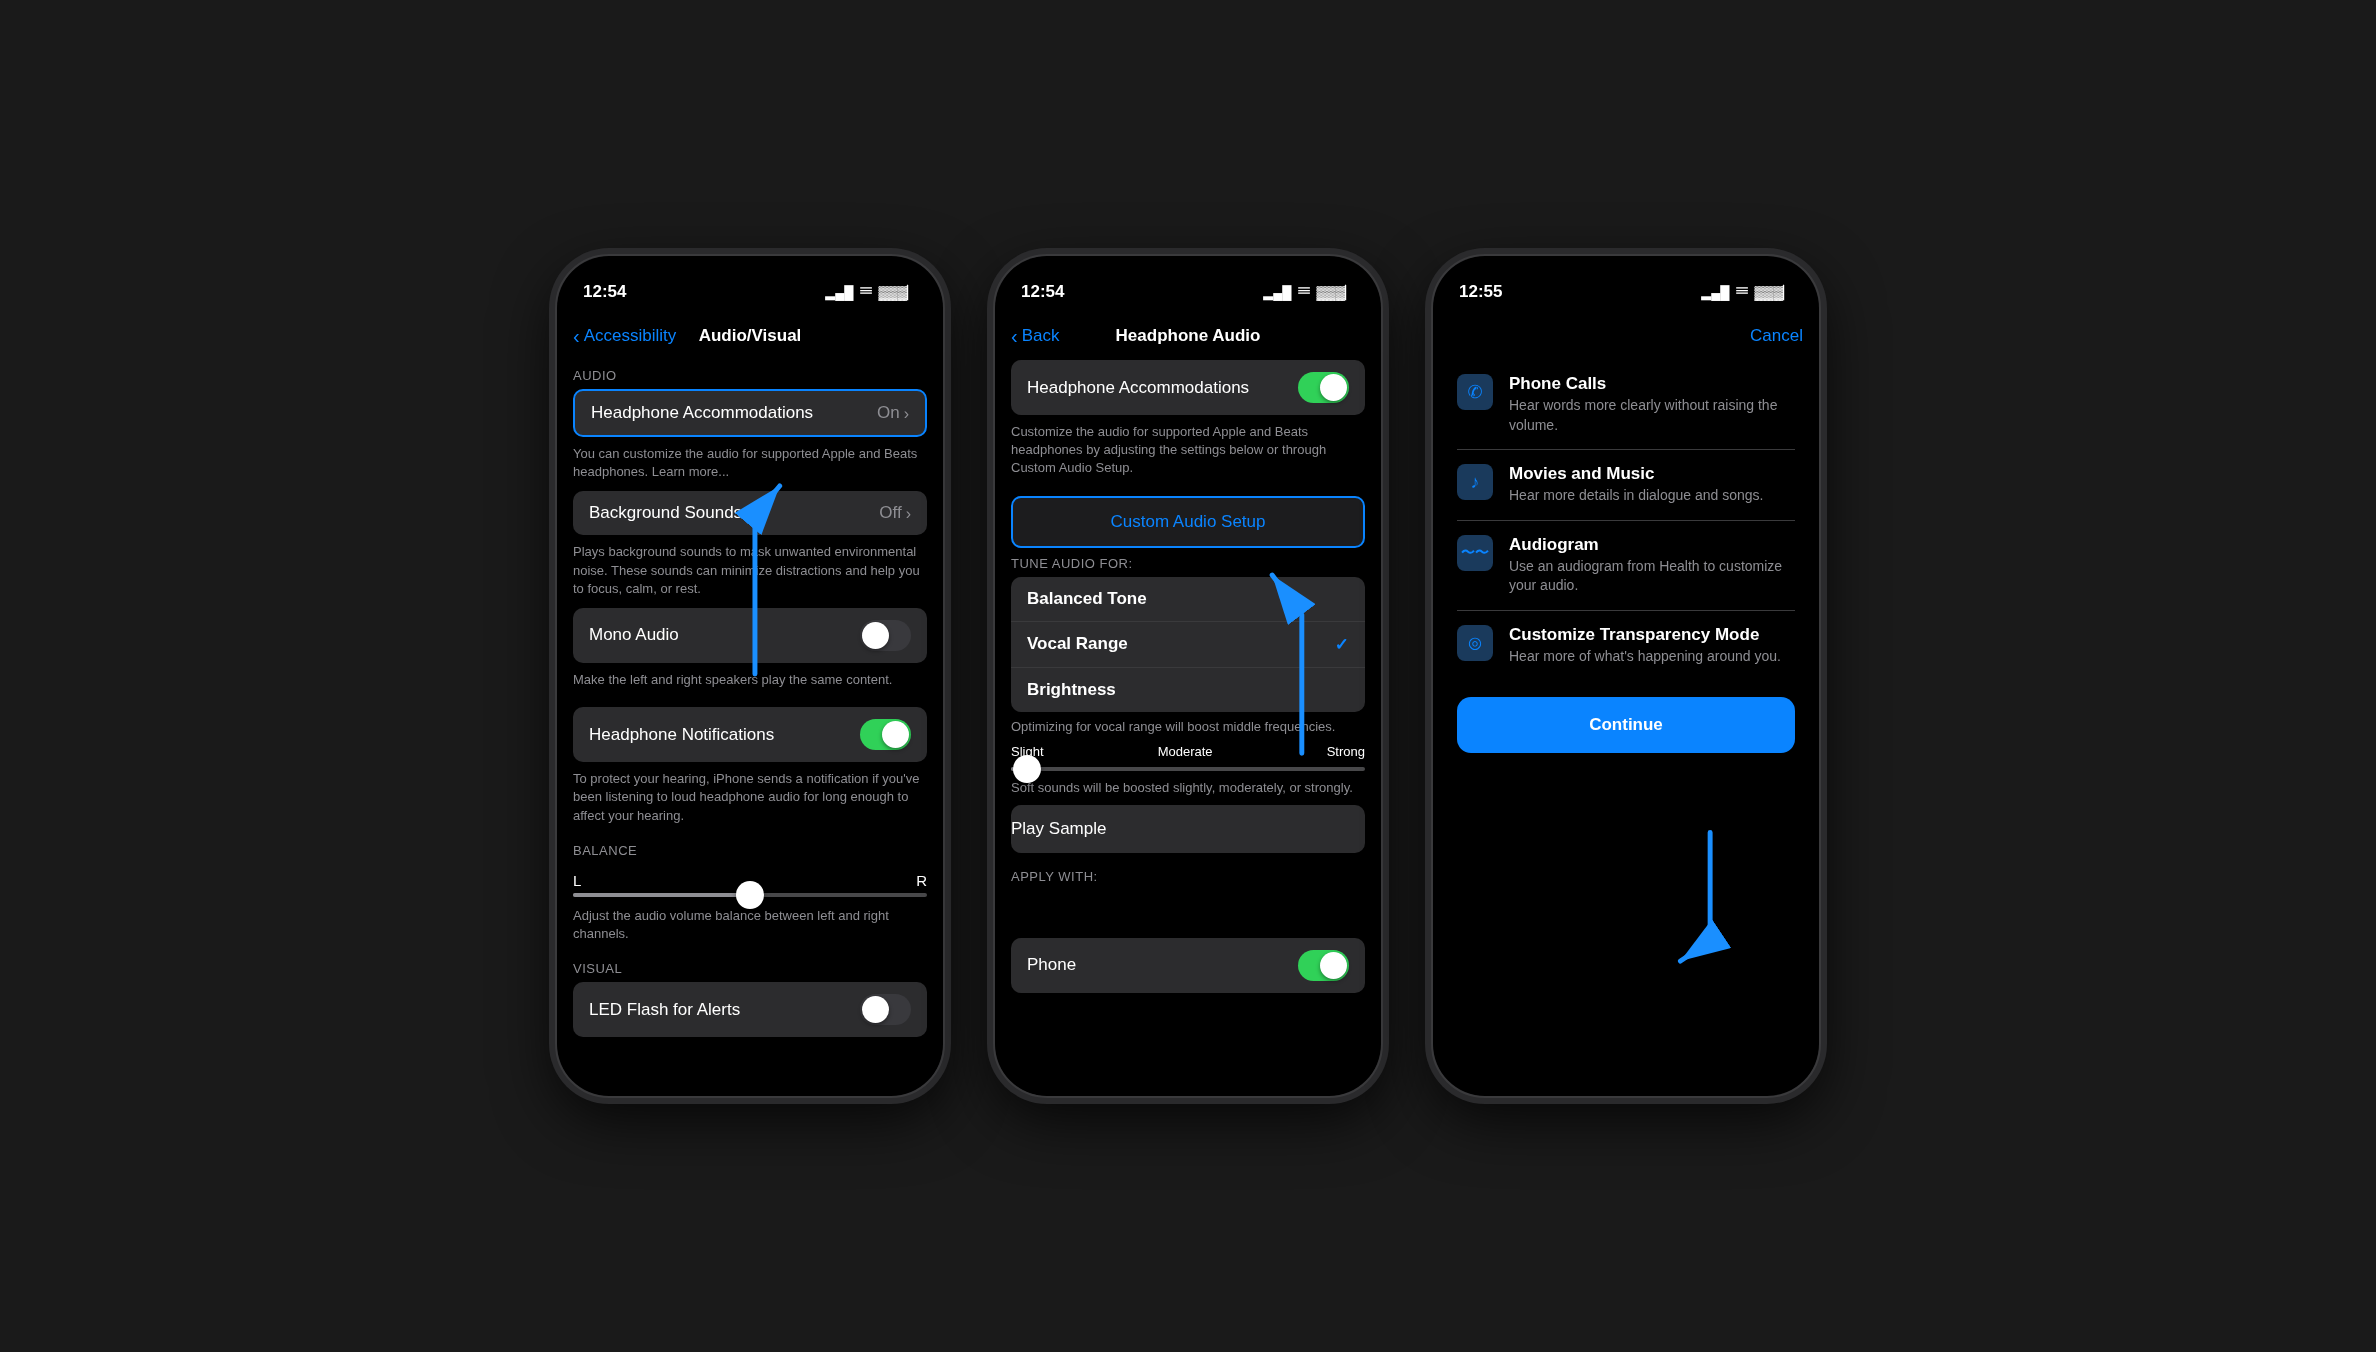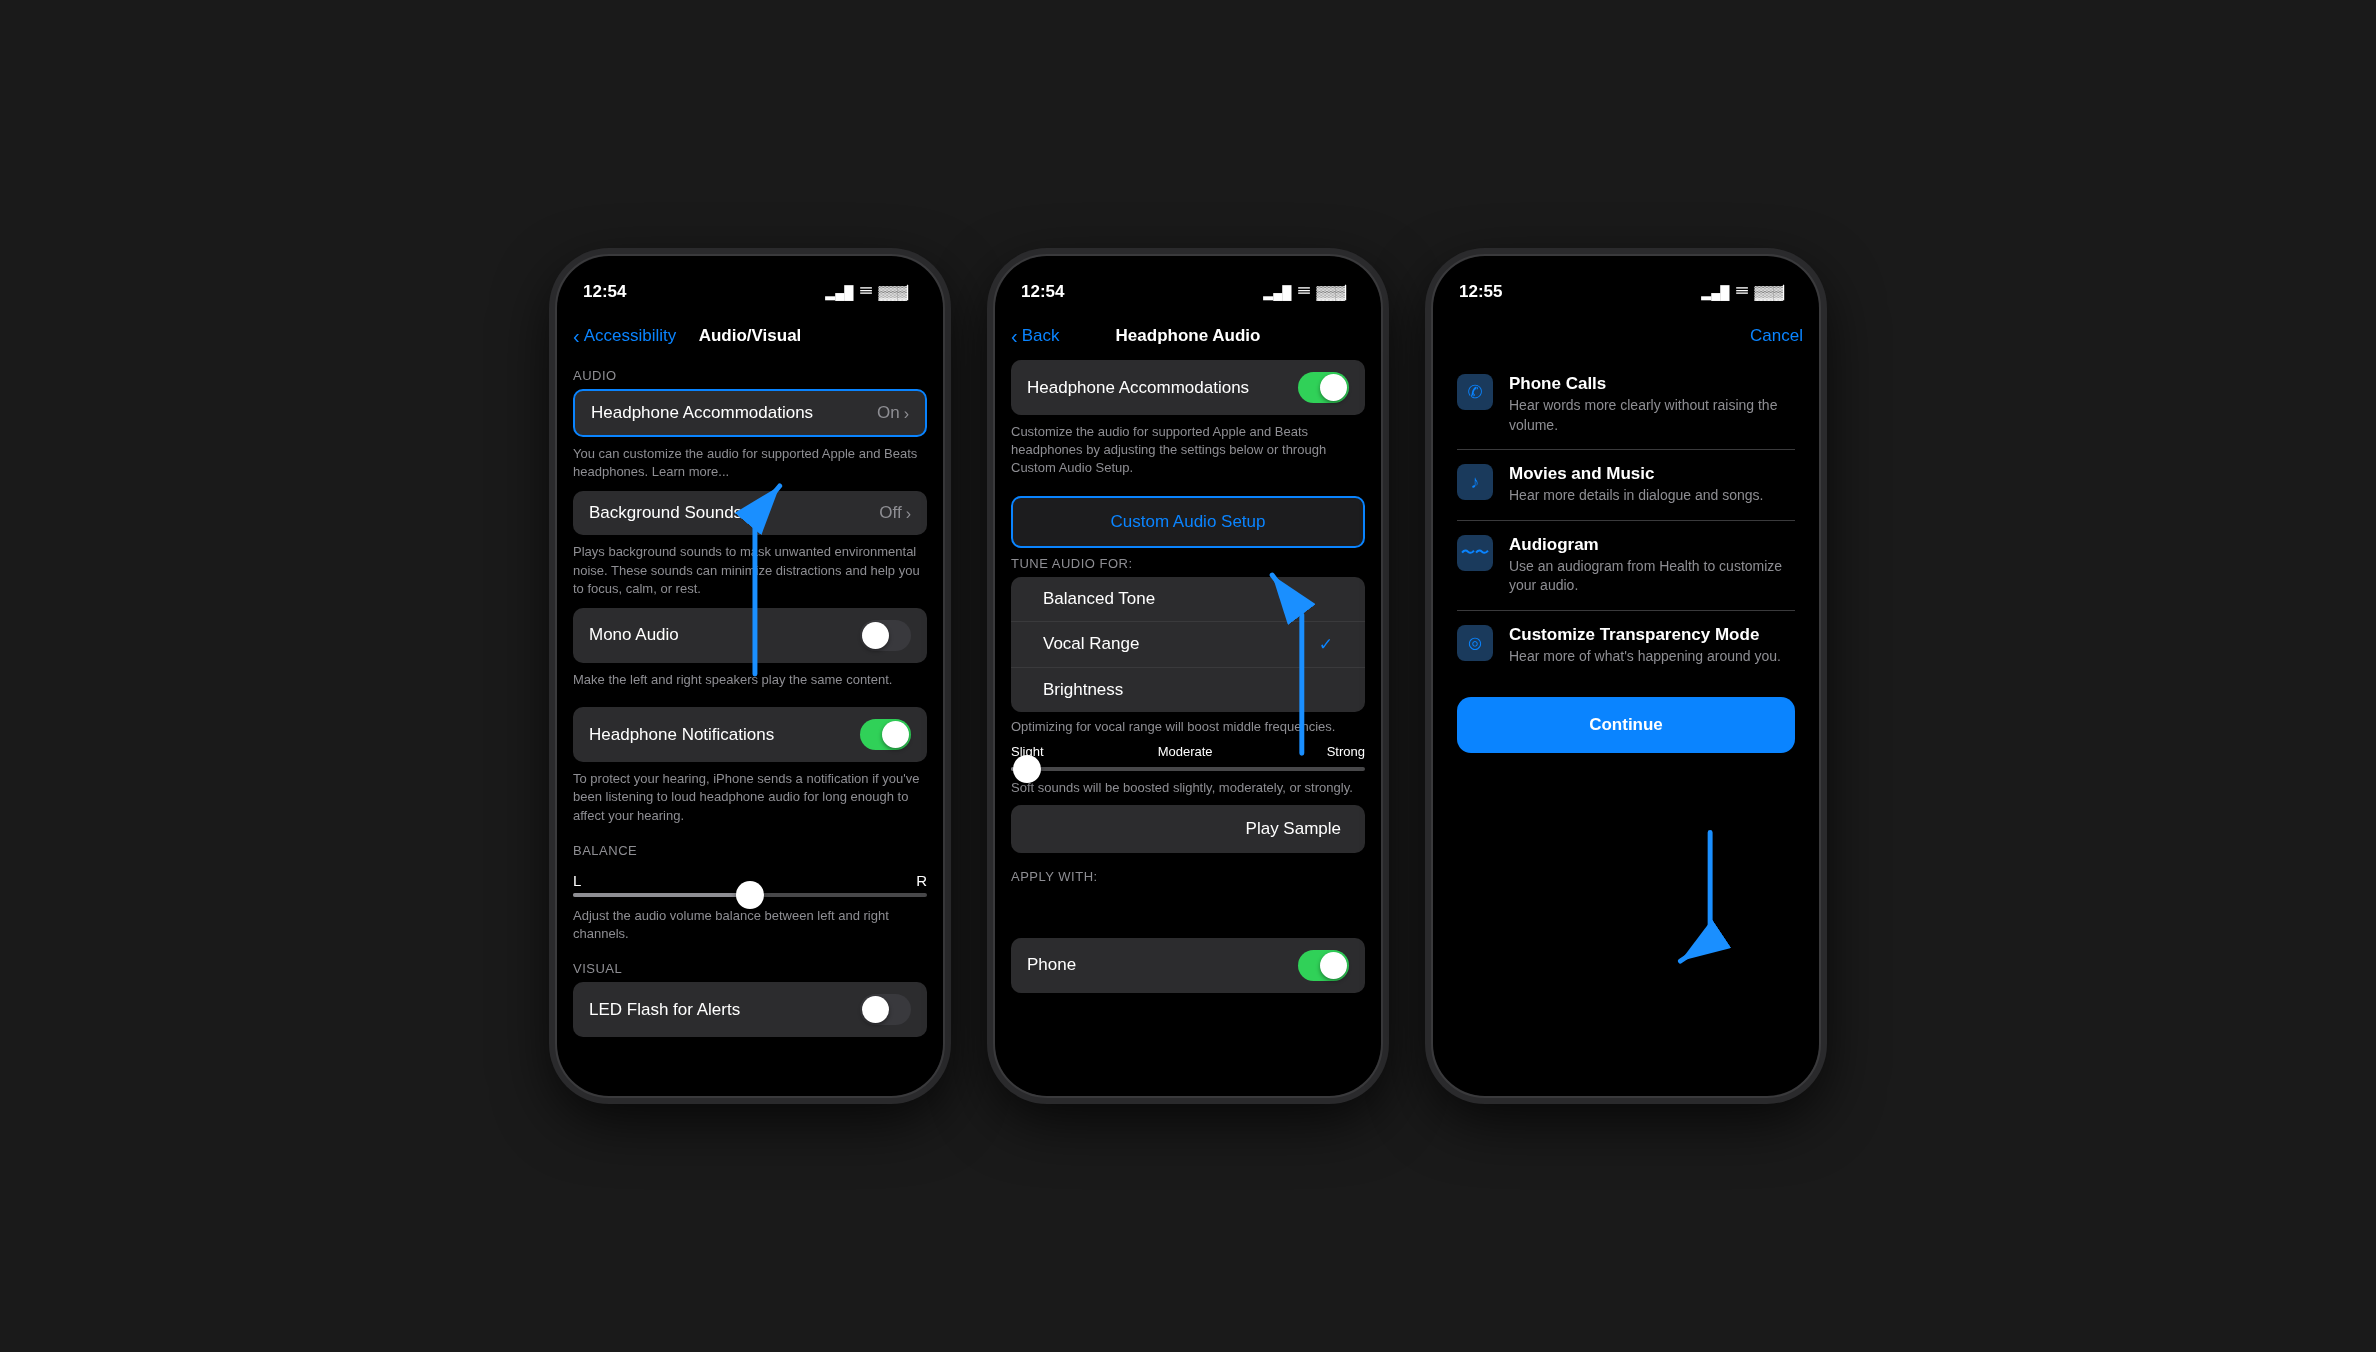--- a/index.html
+++ b/index.html
@@ -230,22 +230,23 @@
     }
     .tune-options {
       background: #2c2c2e;
       border-radius: 10px;
       overflow: hidden;
     }
     .tune-option {
       display: flex;
       align-items: flex-start;
       justify-content: space-between;
-      padding: 12px 32px;
+      padding: 12px 16px;
       border-bottom: 1px solid #3a3a3c;
+      font-weight: bold;
     }
     .tune-option:last-child { border-bottom: none; }
     .tune-option-label {
       font-size: 17px;
       color: #fff;
     }
     .checkmark { color: #0a84ff; font-size: 17px; }
     .slider-section-p2 {
       margin: 8px 16px 0;
     }
@@ -259,22 +260,22 @@
     .tune-desc {
       font-size: 13px;
       color: #8e8e93;
       line-height: 1.4;
       margin-top: 6px;
     }
     .play-sample {
       background: #2c2c2e;
       border-radius: 10px;
       margin: 8px 16px;
-      padding: 14px 24px;
-      text-align: right;
+      padding: 14px 0;
+      text-align: left;
       color: #fff;
       font-size: 17px;
     }
     .apply-section {
       margin: 0 16px;
     }
     .apply-label {
       font-size: 13px;
       color: #8e8e93;
       text-transform: uppercase;

